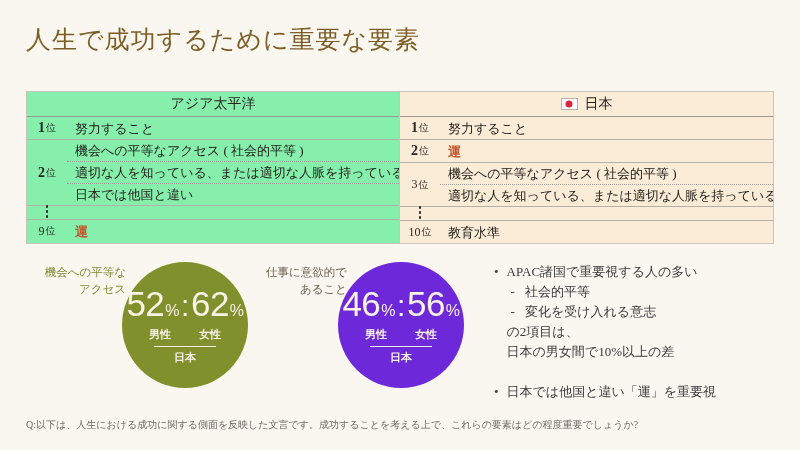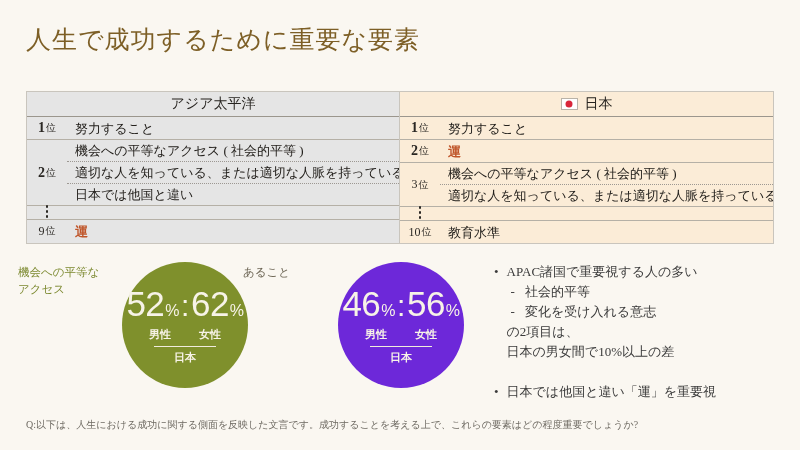--- a/index.html
+++ b/index.html
@@ -37,21 +37,21 @@
     display: flex;
     border-top: 1px solid #c9c5bd;
     border-bottom: 1px solid #c9c5bd;
     font-family: "Liberation Serif", "DejaVu Serif", serif;
   }
   .table-col {
     width: 50%;
     box-sizing: border-box;
   }
   .table-col.apac {
-    background: #e5e5e5;
+    background: #86efac;
     border-left: 1px solid #c9c5bd;
     border-right: 1px solid #c9c5bd;
   }
   .table-col.japan {
     background: #fbecd7;
     border-right: 1px solid #c9c5bd;
   }
   .col-head {
     height: 24px;
     display: flex;
@@ -213,21 +213,21 @@
     font-size: 11px;
     font-weight: 700;
     width: 62px;
     text-align: center;
   }
 
   .circle-caption {
     position: absolute;
     font-size: 11.5px;
     line-height: 17px;
-    text-align: left;
+    text-align: right;
     font-family: "Liberation Serif", "DejaVu Serif", serif;
   }
   #caption-equality {
     left: 18px;
     top: 264px;
     width: 108px;
     color: #7d8a31;
   }
   #caption-ambition {
     left: 243px;
@@ -407,20 +407,21 @@
       <span class="pct">%</span>
   </div>
   <div class="genders">
     <span>男性</span>
     <span>女性</span>
   </div>
   <div class="country">日本</div>
 </div>
 
 <div class="circle-caption" id="caption-ambition">
+  <div>仕事に意欲的で</div>
   <div>あること</div>
 </div>
 
 <div class="donut" id="donut-ambition">
   <div class="ratio">
     <span>46</span>
       <span class="pct">%</span>
       <span class="colon">:</span>
       <span>56</span>
       <span class="pct">%</span>

